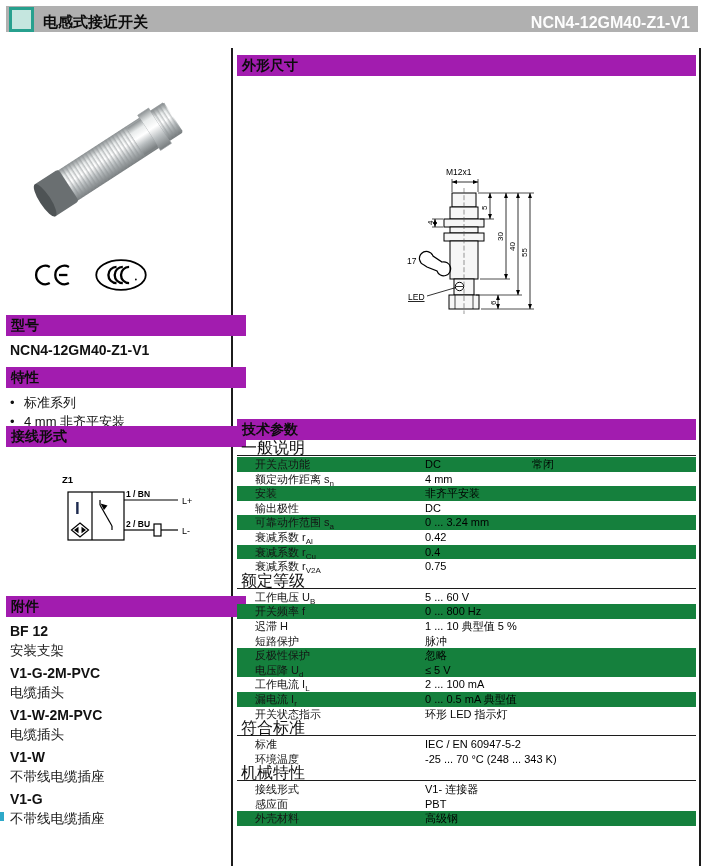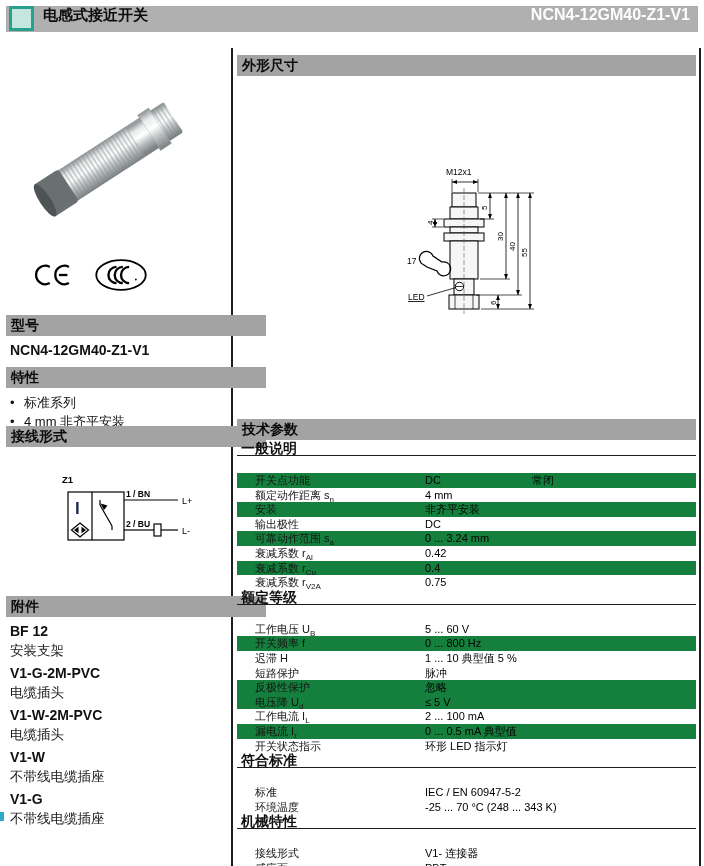--- a/index.html
+++ b/index.html
@@ -1,53 +1,53 @@
 <!DOCTYPE html>
 <html><head>
 <meta charset="utf-8">
 <style>
   html,body{margin:0;padding:0}
   body{width:704px;height:866px;position:relative;background:#fff;
        font-family:"Liberation Sans","DejaVu Sans",sans-serif;color:#111;overflow:hidden}
   
   .header-bar{position:absolute;left:6px;top:6px;width:692px;height:26px;background:#b0b0b0;
-              display:flex;align-items:flex-start}
+              display:flex;align-items:flex-end}
   .header-icon{width:19px;height:19px;margin-left:3px;background:#c5e6df;border:3px solid #27a08e;box-sizing:content-box}
   .header-title{margin-left:9px;font-weight:bold;font-size:15px;color:#0c0c0c}
   .header-model{margin-left:auto;margin-right:8px;font-weight:bold;font-size:16px;color:#fdfdfd}
   
   .col-divider{position:absolute;left:231px;top:48px;width:2px;height:818px;background:#1c1c1c}
   .right-border{position:absolute;left:699px;top:48px;width:2px;height:818px;background:#1c1c1c}
   .page-mark{position:absolute;left:0;top:812px;width:4px;height:9px;background:#2ea9c9}
   
-  .bar{position:absolute;background:#a3a3a3;font-weight:bold;font-size:14px;color:#0c0c0c;
+  .bar{position:absolute;background:#a21caf;font-weight:bold;font-size:14px;color:#0c0c0c;
        padding:2px 0 0 5px;box-sizing:border-box;height:21px}
-  .bar-left{left:6px;width:260px}
+  .bar-left{left:6px;width:240px}
   .bar-right{left:237px;width:459px}
   #bar-model{top:315px}#bar-features{top:367px}#bar-connection{top:426px}#bar-accessories{top:596px}
   #bar-dimensions{top:55px}#bar-tech{top:419px}
   .model-value{position:absolute;left:10px;top:342px;font-weight:bold;font-size:14px}
   .features-list{position:absolute;left:10px;top:393px;font-size:13px}
   .feat{display:flex;line-height:19px}
   .feat .dot{width:14px;text-align:left}
   .acc-list{position:absolute;left:10px;top:621px;width:214px;font-size:13.5px}
   .acc-code{font-weight:bold;font-size:14px;line-height:20px}
   .acc-desc{line-height:20px;margin-bottom:2px;color:#1a1a1a}
   
   .photo{position:absolute;left:18px;top:62px}
   .cert-ce{position:absolute;left:26px;top:260px}
   .cert-ccc{position:absolute;left:94px;top:257px}
   
   .wiring{position:absolute;left:50px;top:472px}
   .dim-drawing{position:absolute;left:402px;top:165px}
   svg text{font-family:"Liberation Sans","DejaVu Sans",sans-serif}
   
   .spec-table{position:absolute;left:237px;top:441px;width:459px;font-size:11px}
-  .spec-group-header{font-weight:bold;font-size:14px;height:14px;line-height:14px;
-                     padding-left:4px;border-bottom:1px solid #1c1c1c;margin-bottom:17px}
+  .spec-group-header{font-weight:normal;font-size:16px;height:14px;line-height:14px;
+                     padding-left:4px;border-bottom:1px solid #1c1c1c;margin-bottom:1px}
   .spec-row{position:relative;height:14.6px;line-height:14.6px;white-space:nowrap}
   .spec-row.shaded{background:#15803d}
   .spec-label{margin-left:18px;color:#141414}
   .spec-label sub{font-size:8px}
   .spec-value{position:absolute;left:188px;top:0;color:#000}
   .spec-value2{position:absolute;left:295px;top:0;color:#000}
 </style>
 </head>
 <body>
 

